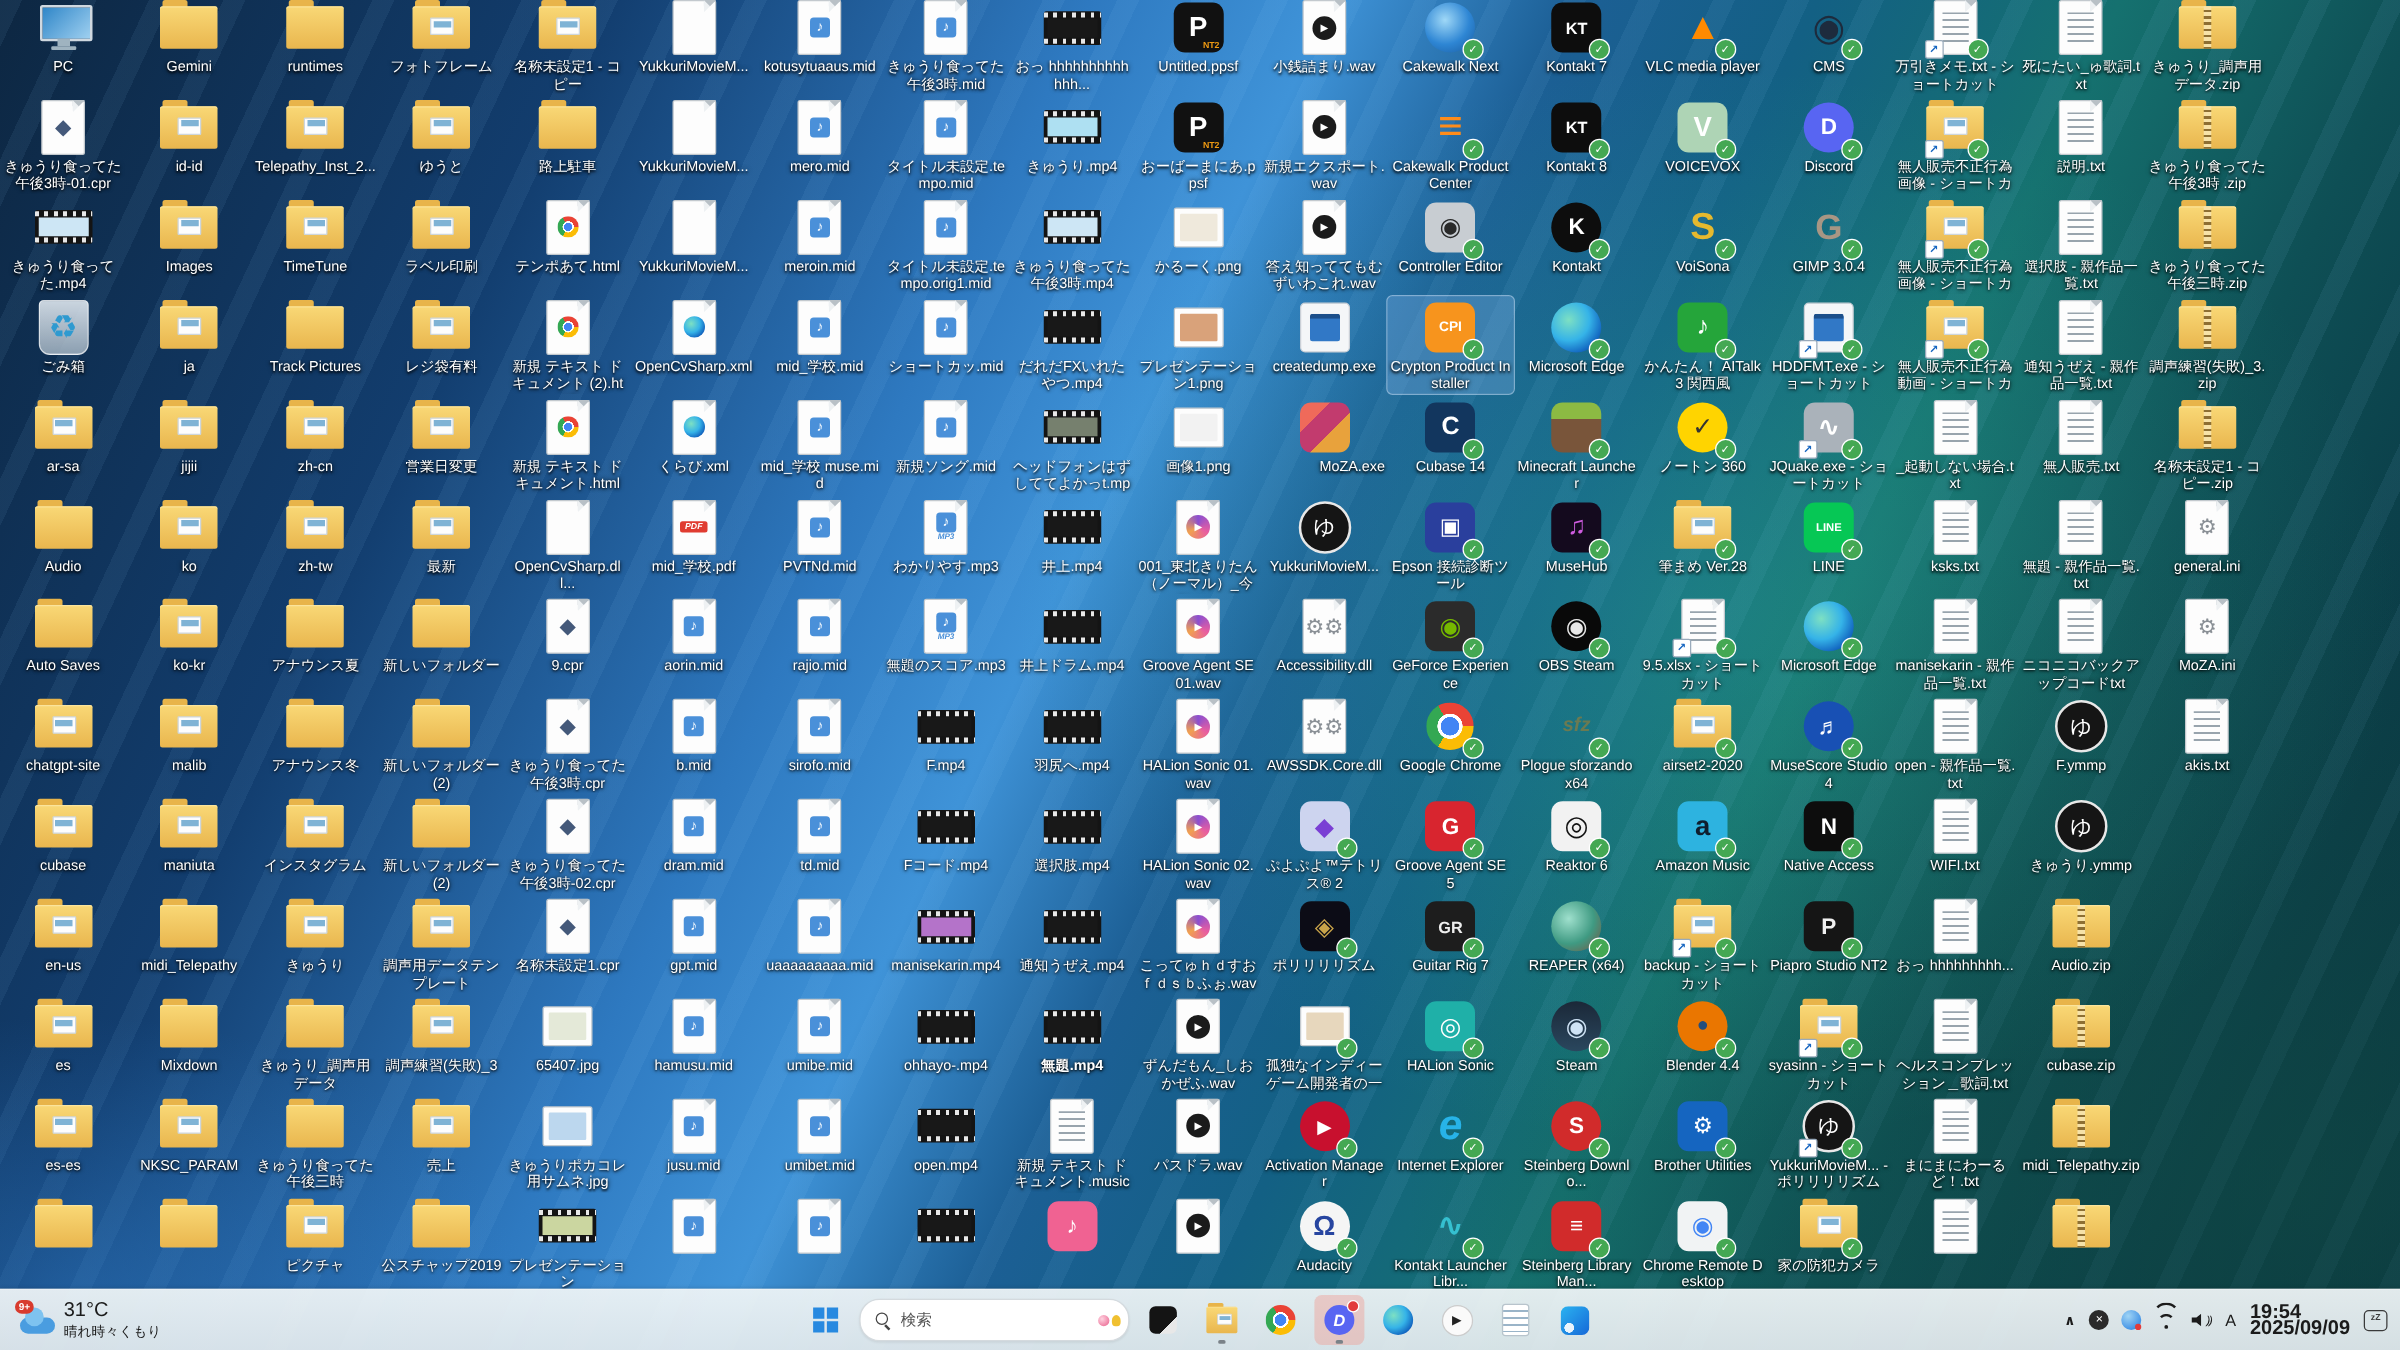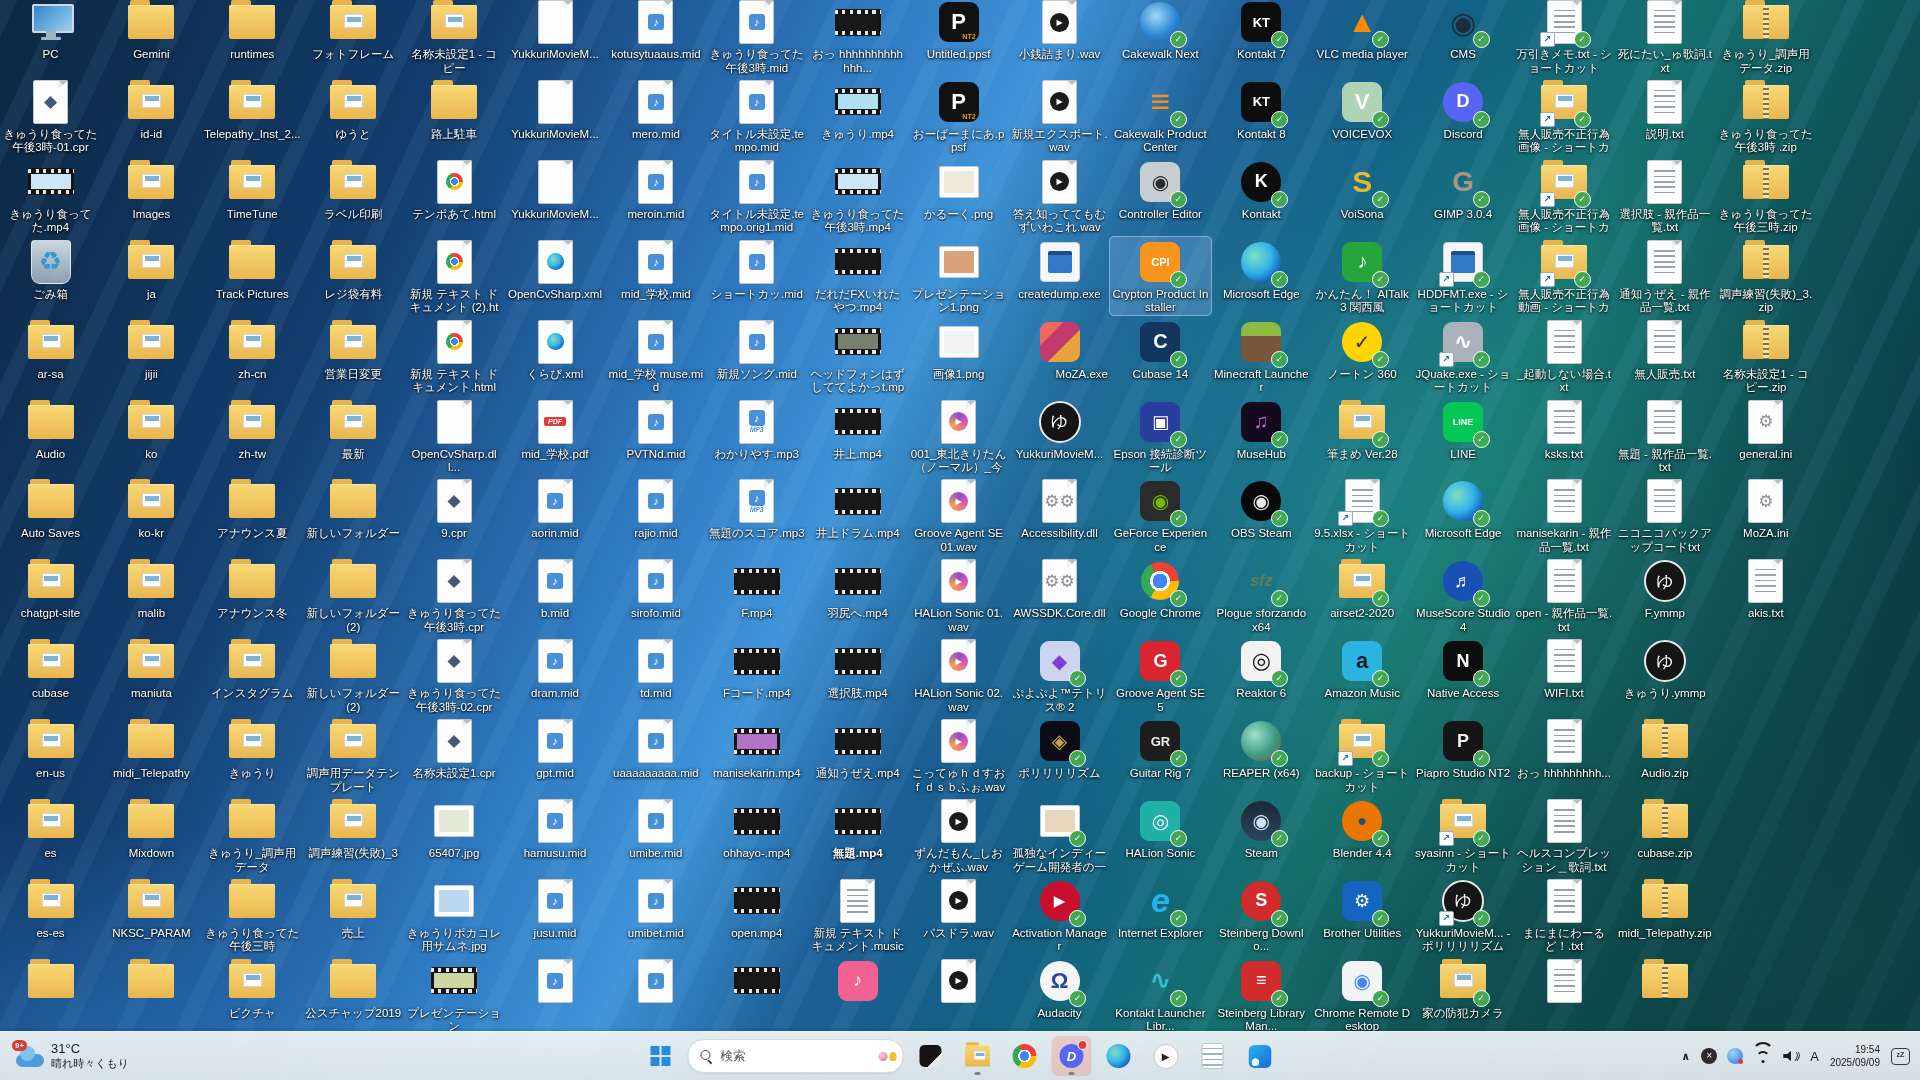--- a/index.html
+++ b/index.html
@@ -85,21 +85,21 @@
   
   #taskbar{position:absolute;left:0;bottom:0;width:1920px;height:48px;
     background:linear-gradient(rgba(238,244,246,.94),rgba(225,233,237,.94));
     border-top:1px solid rgba(255,255,255,.5);box-shadow:0 -1px 3px rgba(0,0,0,.15);}
   #weather{position:absolute;left:8px;top:0;height:48px;display:flex;align-items:center;gap:7px;padding:0 8px;}
   #weather .cld{position:relative;width:28px;height:22px;}
   #weather .cld u{position:absolute;left:0;bottom:0;width:28px;height:13px;background:#4a9de0;border-radius:7px;}
   #weather .cld v{position:absolute;left:4px;bottom:6px;width:15px;height:15px;background:#7ec3f0;border-radius:50%;}
   #weather .bdg{position:absolute;left:-4px;top:-5px;background:#d83b2e;color:#fff;font-size:8px;
     border-radius:7px;padding:1px 3px;font-weight:bold;}
-  #weather .t1{font-size:13px;color:#1b1b1b;}
+  #weather .t1{font-size:16px;color:#1b1b1b;}
   #weather .t2{font-size:11px;color:#1b1b1b;}
   #centerIcons{position:absolute;left:50%;top:0;transform:translateX(-50%);height:48px;
     display:flex;align-items:center;gap:7px;}
   .tbtn{width:40px;height:40px;border-radius:6px;display:flex;align-items:center;justify-content:center;
     position:relative;}
   .tbtn .rdot{position:absolute;bottom:1px;left:50%;transform:translateX(-50%);
     width:6px;height:3px;border-radius:2px;background:#7a8288;}
   .tbtn.hl{background:rgba(240,160,150,.45);}
   .tbtn .nbadge{position:absolute;right:4px;top:4px;width:8px;height:8px;border-radius:50%;
     background:#e23b3b;border:1.5px solid #fff;}
@@ -126,21 +126,21 @@
   .wifi i{position:absolute;left:50%;bottom:0;transform:translateX(-50%);border:2px solid transparent;
     border-top-color:#1b1b1b;border-radius:50%;}
   .wifi i.a1{width:18px;height:18px;}
   .wifi i.a2{width:10px;height:10px;bottom:-1px;}
   .wifi b{position:absolute;left:50%;bottom:1px;transform:translateX(-50%);width:3px;height:3px;border-radius:50%;background:#1b1b1b;}
   .vol{display:flex;align-items:center;gap:1px;}
   .vol .spk{width:11px;height:11px;background:#1b1b1b;
     clip-path:polygon(0 32%,35% 32%,70% 5%,70% 95%,35% 68%,0 68%);}
   .vol .wv{font-size:9px;color:#1b1b1b;letter-spacing:-1px;}
   #ime{font-size:13px;color:#1b1b1b;}
-  #clock{text-align:right;font-size:10px;color:#1b1b1b;line-height:13px;}
+  #clock{text-align:left;font-size:16px;color:#1b1b1b;line-height:13px;font-weight:bold;}
   #dnd{width:17px;height:15px;border:1.6px solid #3a3a3a;border-radius:4px;color:#3a3a3a;
     font-size:7px;line-height:12px;text-align:center;font-weight:bold;}
 </style>
 </head>
 <body>
 
 <div id="wallpaper"></div>
 <div id="desktop">
     <div class="cell" style="left: 0px; top: -3px;">
       <div class="icoArea">

